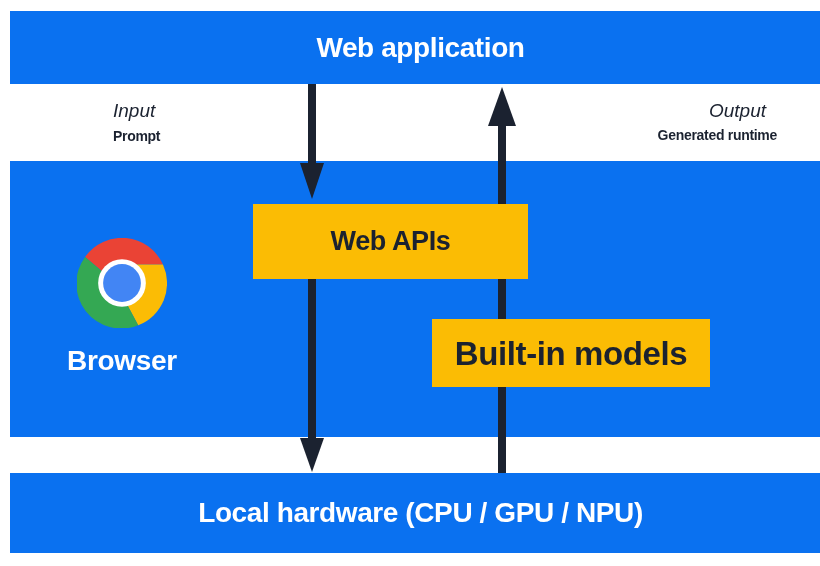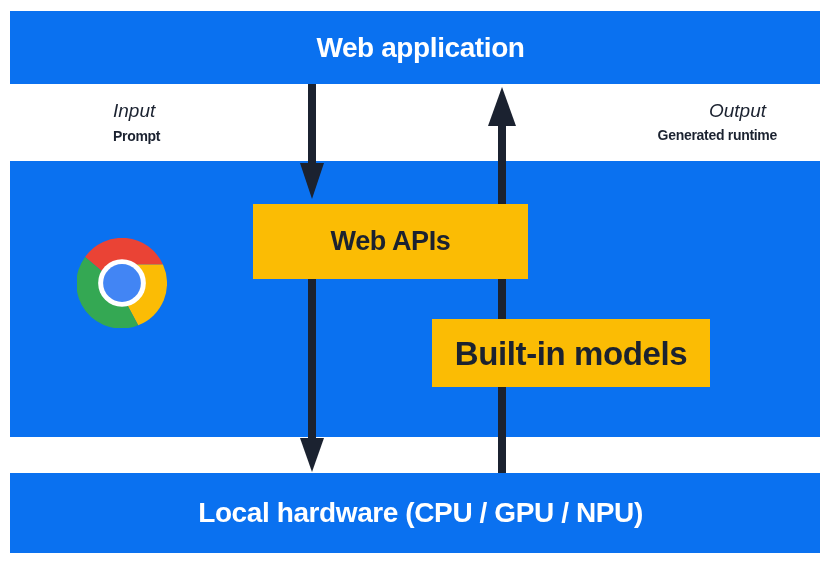--- a/index.html
+++ b/index.html
@@ -115,15 +115,16 @@
   </div>
 
   <div class="browser-group">
     <svg class="chrome-logo" viewBox="0 0 100 100">
       <path d="M9,21 A50,50 0 0 1 95.5,29.5 L65,29.5 L35,43 Z" fill="var(--logo-red)"></path>
       <path d="M95.5,29.5 A50,50 0 0 1 68,97 L55.6,74 L65,29.5 Z" fill="var(--logo-yellow)"></path>
       <path d="M68,97 A50,50 0 0 1 9,21 L35,43 L55.6,74 Z" fill="var(--logo-green)"></path>
       <circle cx="50" cy="50" r="26.5" fill="#FFFFFF"></circle>
       <circle cx="50" cy="50" r="21" fill="var(--logo-blue)"></circle>
     </svg>
+    <span class="browser-label">Browser</span>
   </div>
 
 </div>
 
 </body></html>

